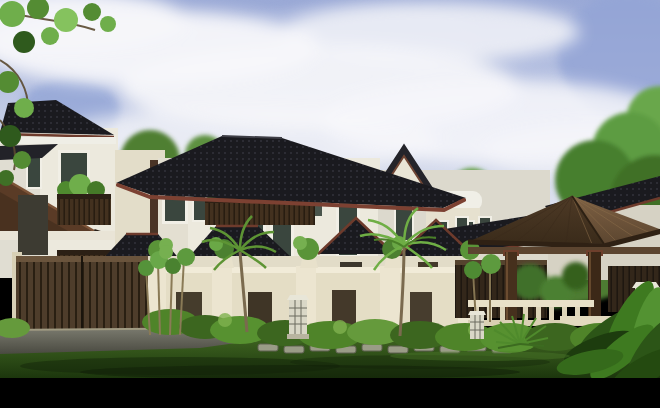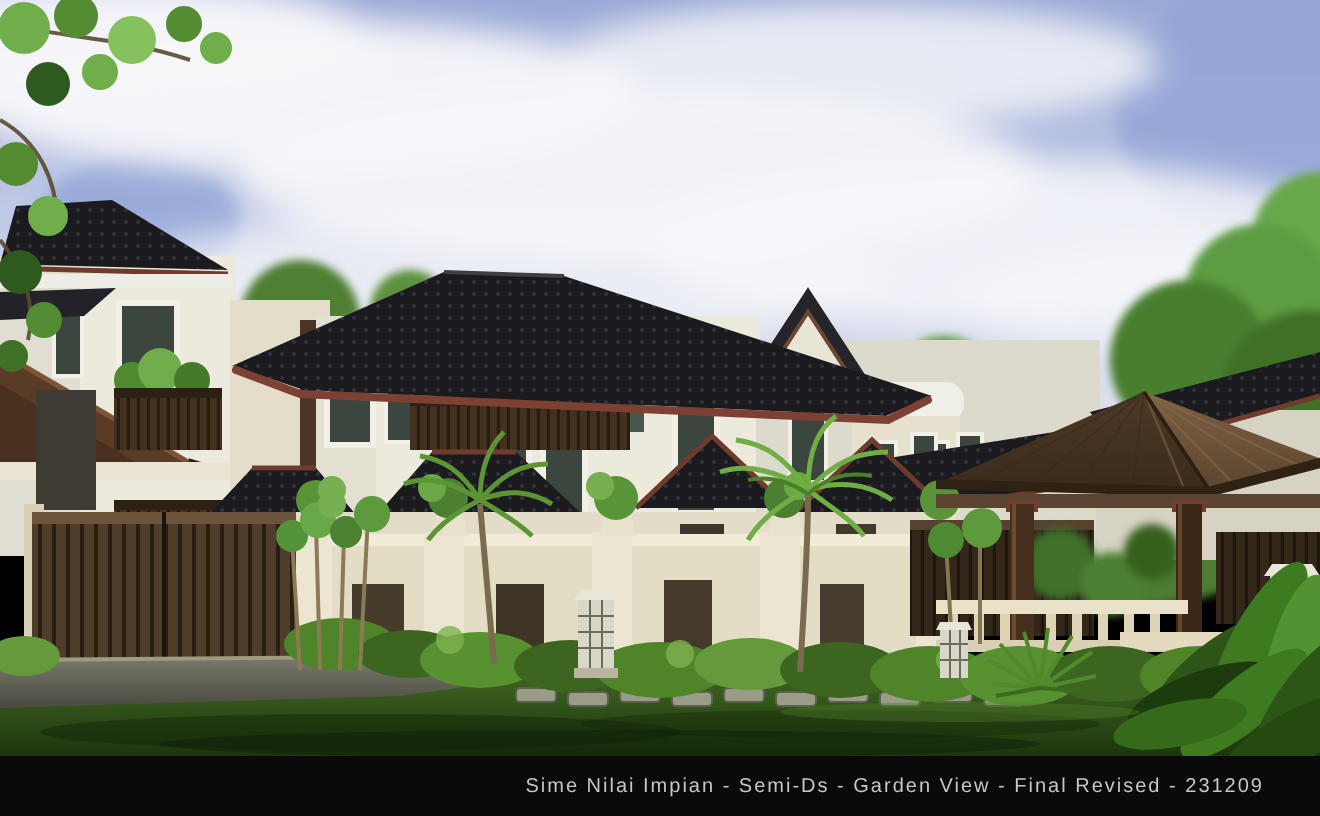--- a/index.html
+++ b/index.html
@@ -494,16 +494,13 @@
       <circle cx="50" cy="36" r="9" fill="#6fae4b"></circle>
           <circle cx="8" cy="82" r="11" fill="#548c33"></circle>
       <circle cx="24" cy="108" r="10" fill="#6fae4b"></circle>
           <circle cx="10" cy="136" r="11" fill="#2f5a1d"></circle>
       <circle cx="22" cy="160" r="9" fill="#548c33"></circle>
           <circle cx="6" cy="178" r="8" fill="#3f7026"></circle>
     </g>
   </g>
 </svg>
 
-<div class="caption-bar">
-  <span class="caption-text">Sime Nilai Impian - Semi-Ds - Garden View - Final Revised - 231209</span>
 </div>
-</div>
 
 </body></html>

